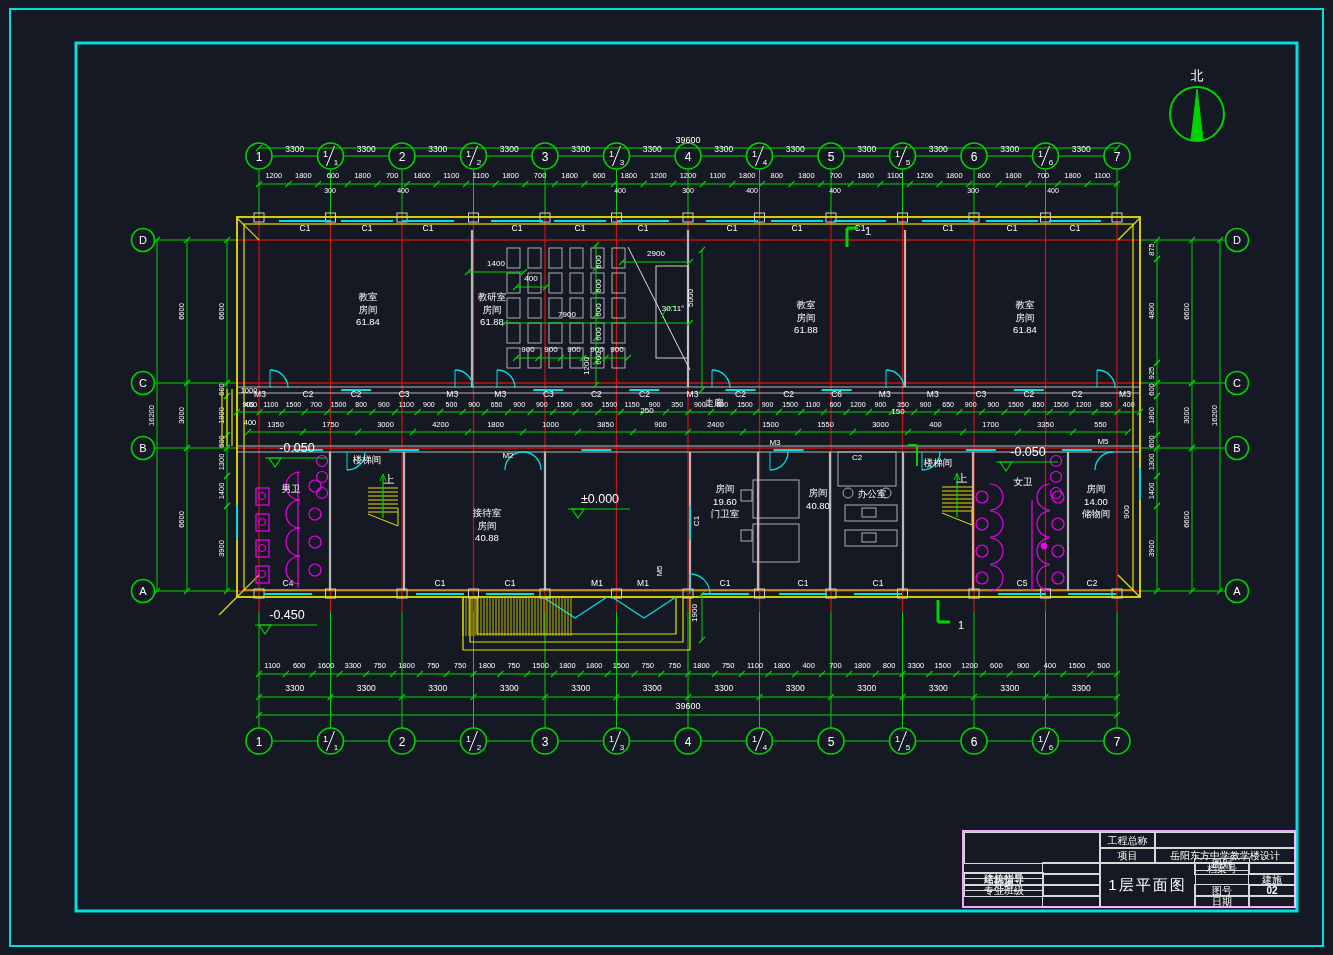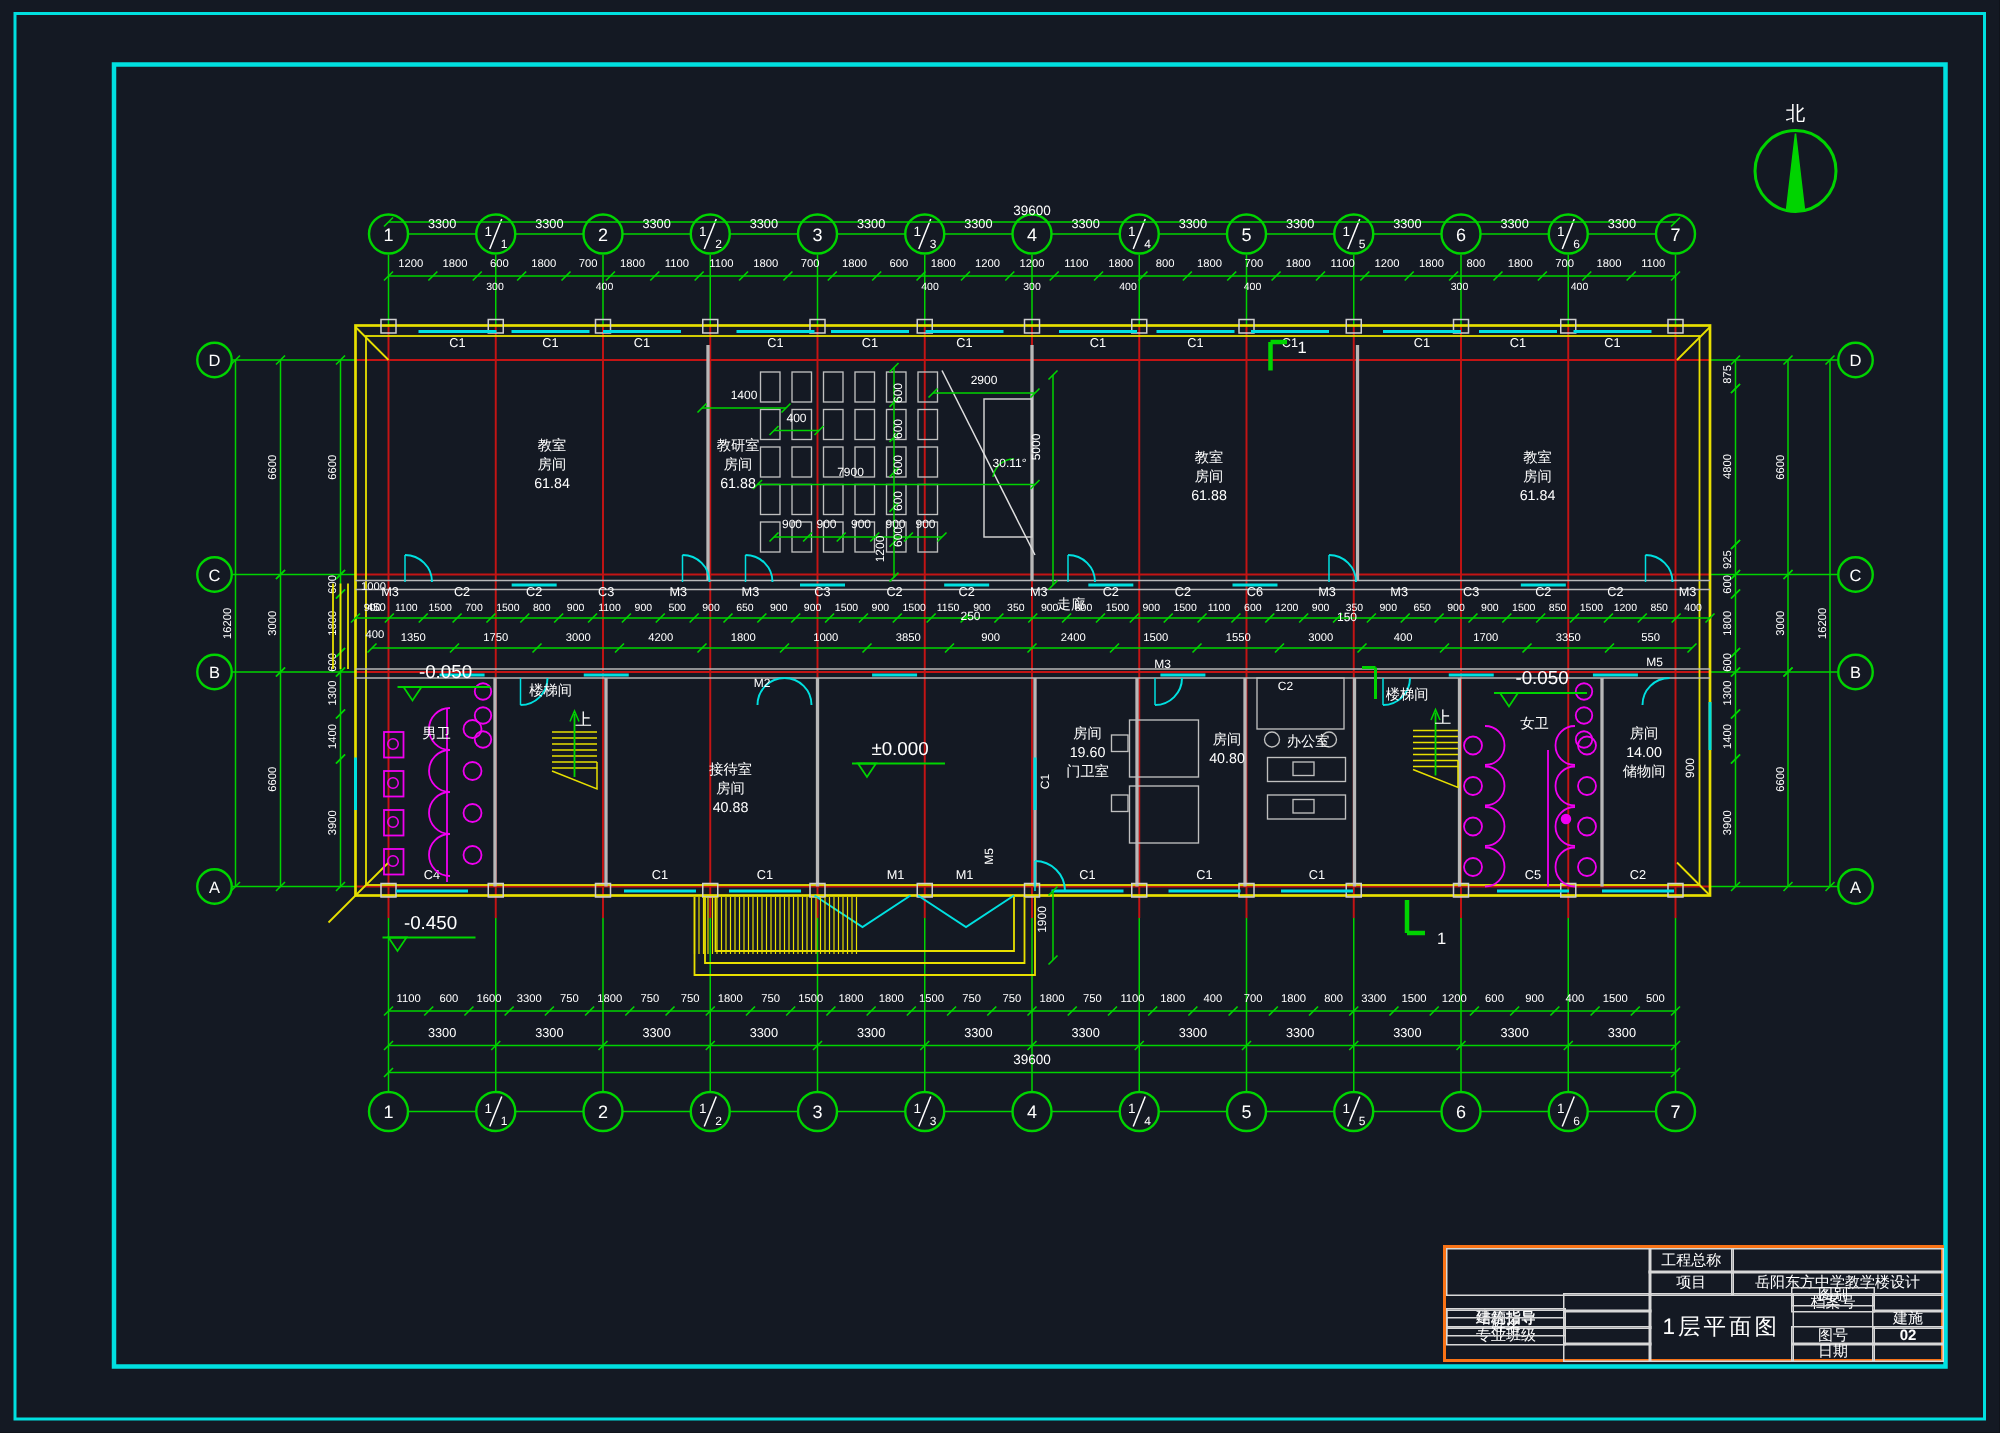--- a/index.html
+++ b/index.html
@@ -953,21 +953,21 @@
       <text x="389" y="483" fill="#fff" font-size="11" text-anchor="middle">上</text>
       <text x="962" y="482" fill="#fff" font-size="11" text-anchor="middle">上</text>
       <text x="868" y="235" fill="#fff" font-size="11" text-anchor="middle">1</text>
       <text x="961" y="629" fill="#fff" font-size="11" text-anchor="middle">1</text>
       <circle cx="1197" cy="114" r="27" fill="none" stroke="#00d400" stroke-width="2"></circle>
       <path d="M1197,89 L1203,140 L1191,140 Z" stroke="#00d400" stroke-width="1" fill="#00d400"></path>
       <text x="1197" y="80" fill="#fff" font-size="13" text-anchor="middle">北</text>
     </svg>
 
 
-<div id="titleblock" class="abs" style="left:962px;top:830px;width:334px;height:78px;border:2px solid #f97316;box-sizing:border-box;">
+<div id="titleblock" class="abs" style="left:962px;top:830px;width:334px;height:78px;border:2px solid #f0abfc;box-sizing:border-box;">
   <div class="tb-cell" style="left:0;top:0;width:135px;height:30px;"></div>
   <div class="tb-cell" style="left:135px;top:0;width:55px;height:15px;">工程总称</div>
   <div class="tb-cell" style="left:190px;top:0;width:140px;height:15px;"></div>
   <div class="tb-cell" style="left:135px;top:15px;width:55px;height:15px;">项目</div>
   <div class="tb-cell" style="left:190px;top:15px;width:140px;height:15px;">岳阳东方中学教学楼设计</div>
 
   <div class="tb-cell" style="left:0;top:40px;width:78px;height:11px;">建筑指导</div>
   <div class="tb-cell" style="left:78px;top:30px;width:57px;height:11px;"></div>
   <div class="tb-cell" style="left:0;top:41px;width:78px;height:11px;">结构指导</div>
   <div class="tb-cell" style="left:78px;top:41px;width:57px;height:11px;"></div>

